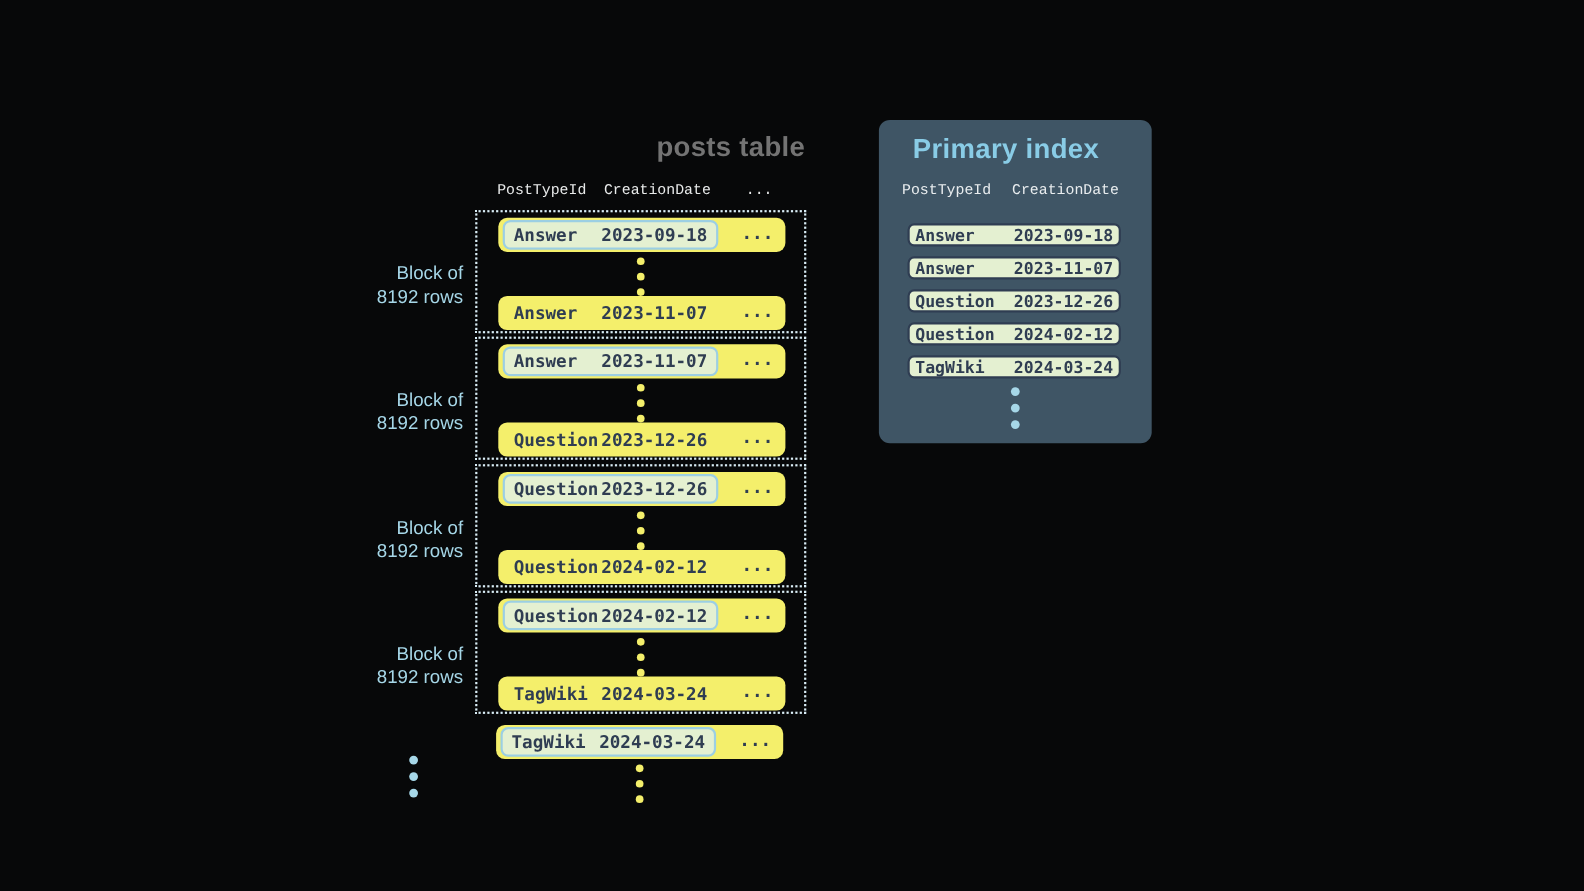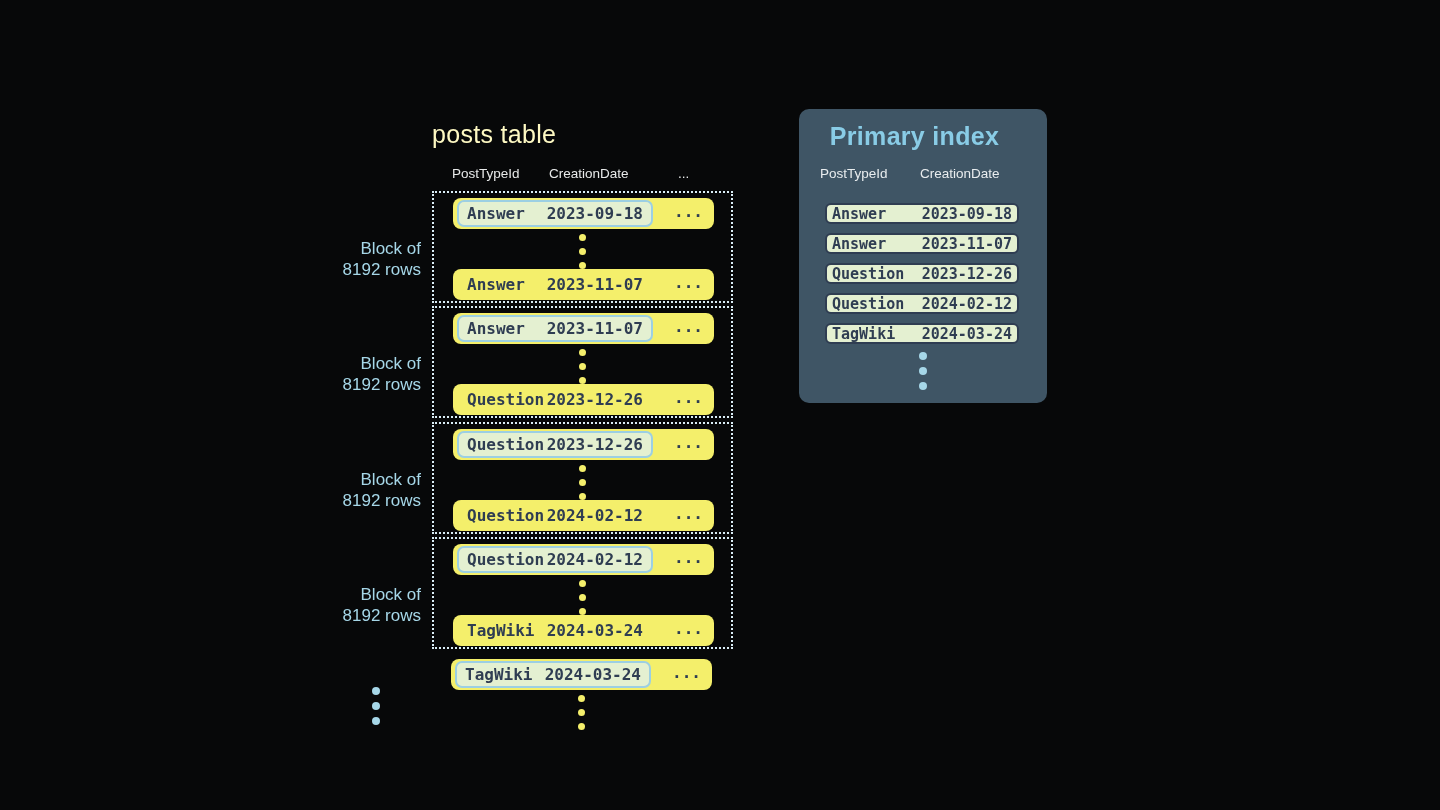--- a/index.html
+++ b/index.html
@@ -8,31 +8,31 @@
     background: #070809;
     font-family: "Liberation Sans", sans-serif;
     overflow: hidden;
     position: relative;
   }
   .stage { position: absolute; left: 0; top: 0; width: 1440px; height: 810px; }
 
   
   .posts-title {
     position: absolute; left: 432px; top: 120px; width: 300px;
-    text-align: left; font-size: 25px; font-weight: normal;
-    color: #fef9c3; letter-spacing: 0.3px;
+    text-align: right; font-size: 25px; font-weight: bold;
+    color: #737373; letter-spacing: 0.3px;
   }
   .index-title {
     position: absolute; left: 0; top: 13px; width: 231px;
     text-align: center; font-size: 25px; font-weight: bold;
     color: #89cce6; letter-spacing: 0.3px;
   }
 
   
-  .mono { font-family: Liberation Sans, sans-serif; }
+  .mono { font-family: Liberation Mono, monospace; }
   .posts-headers {
     position: absolute; left: 432px; top: 166px; width: 300px; height: 20px;
     color: #e8eaea; font-size: 13.5px;
   }
   .posts-headers .h1 { position: absolute; left: 20px; }
   .posts-headers .h2 { position: absolute; left: 117px; }
   .posts-headers .h3 { position: absolute; left: 246px; }
   .index-headers {
     position: absolute; left: 0; top: 57px; width: 248px; height: 20px;
     color: #e9edef; font-size: 13.5px;

